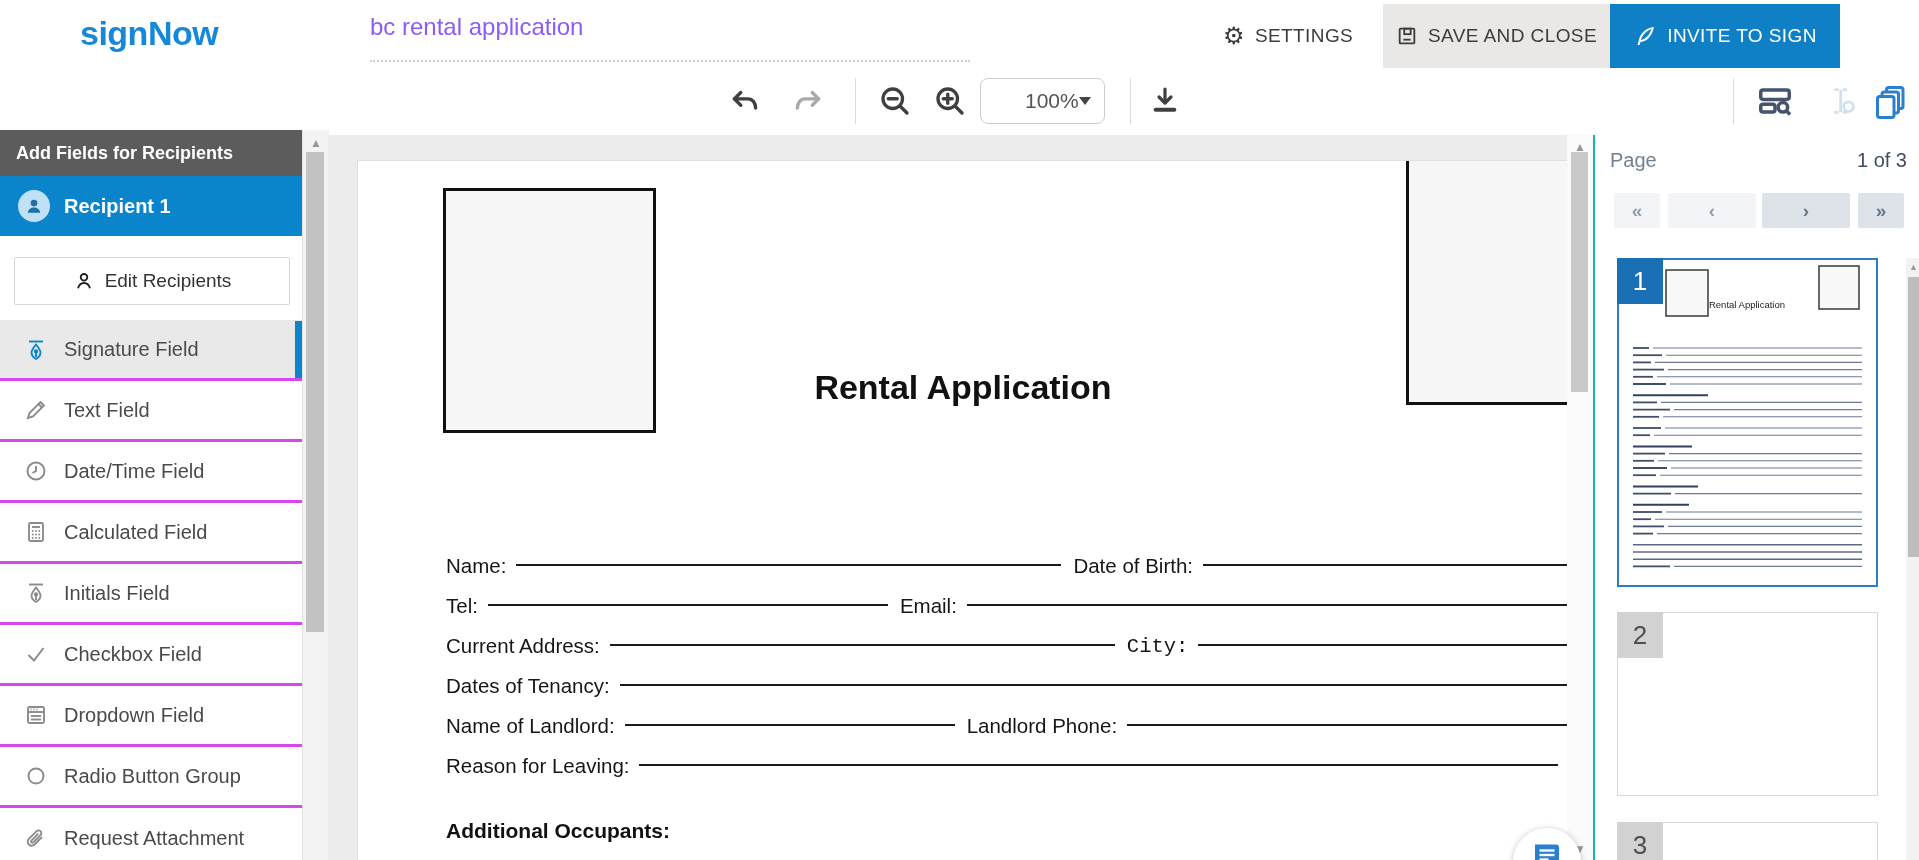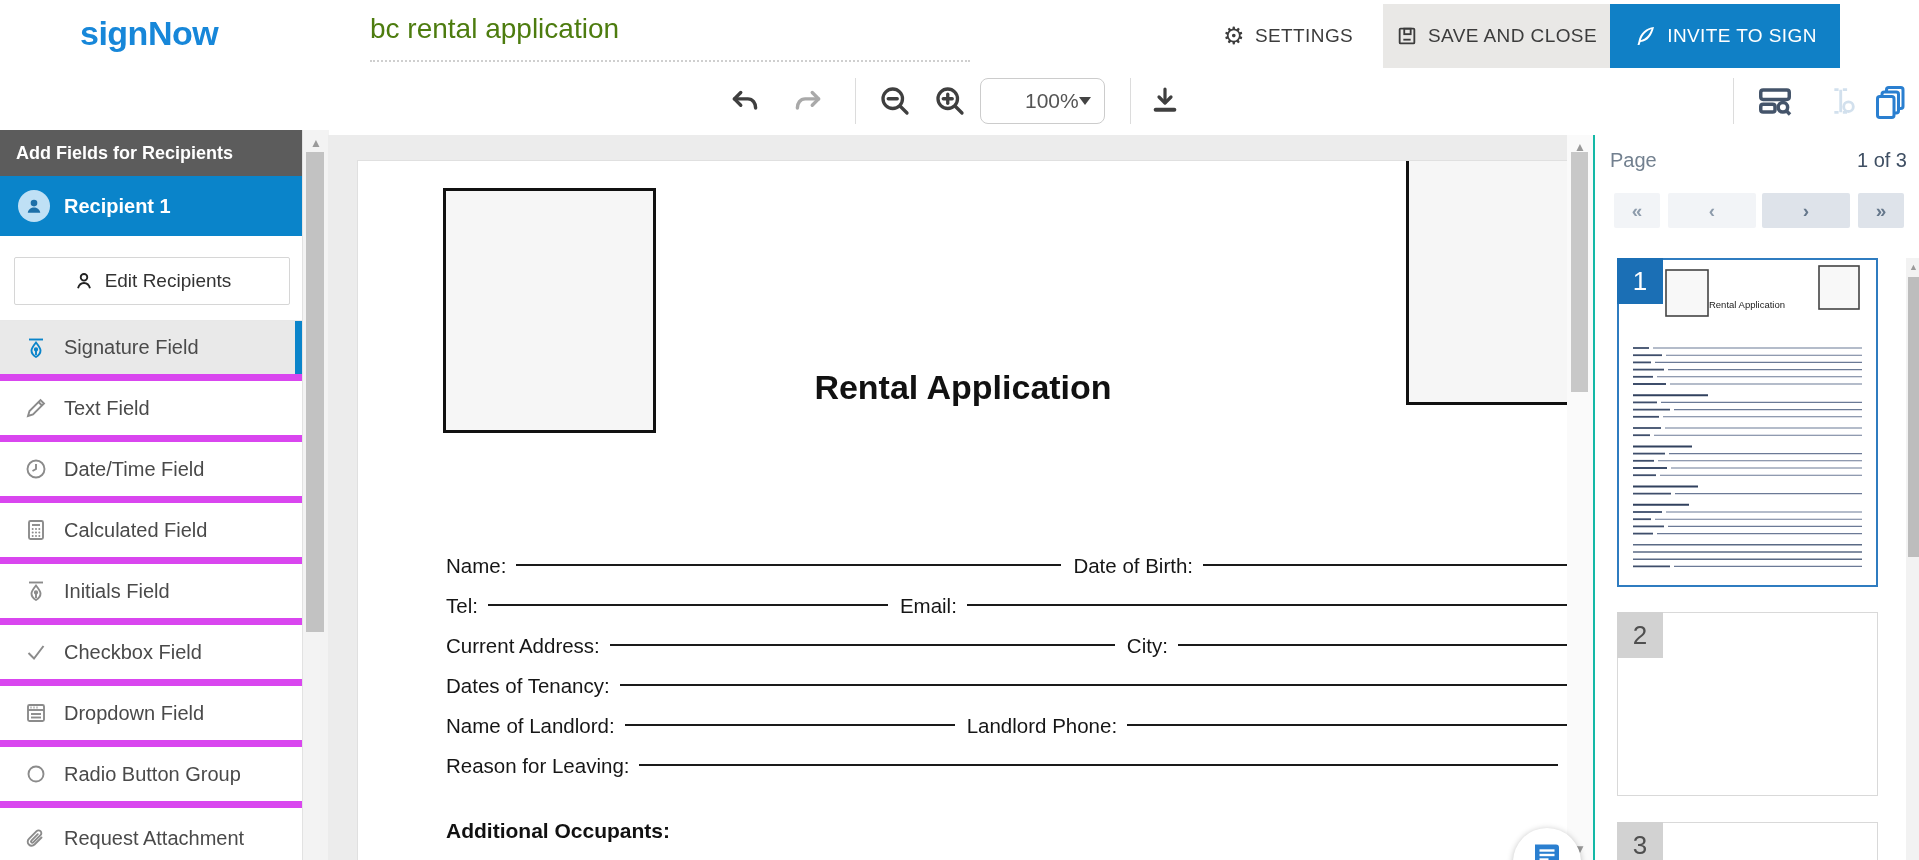--- a/index.html
+++ b/index.html
@@ -4,21 +4,21 @@
 <style>
   html,body{margin:0;padding:0;}
   body{width:1919px;height:860px;overflow:hidden;background:#fff;
        font-family:"Liberation Sans",sans-serif;-webkit-font-smoothing:antialiased;}
   .abs{position:absolute;}
   .app{position:relative;width:1919px;height:860px;overflow:hidden;}
 
   
   .topbar{left:0;top:0;width:1919px;height:68px;background:#fff;border-bottom:1px solid #e4e4e4;}
   .logo{left:80px;top:14px;font-size:34px;font-weight:bold;color:#1787d9;letter-spacing:-0.5px;}
-  .doc-title{left:370px;top:13px;width:600px;font-size:28px;color:#4d7c0f;white-space:nowrap;overflow:hidden;}
+  .doc-title{left:370px;top:13px;width:600px;font-size:24px;color:#8b5cf6;white-space:nowrap;overflow:hidden;}
   .title-underline{left:370px;top:60px;width:600px;border-bottom:2px dotted #cfcfcf;}
   .top-btn{top:4px;height:64px;display:flex;align-items:center;gap:10px;font-size:19px;color:#3c3c3c;letter-spacing:.4px;cursor:pointer;}
   .btn-settings{left:1213px;padding:0 10px;}
   .btn-save{left:1383px;width:227px;background:#e9e8e6;justify-content:center;}
   .btn-invite{left:1610px;width:230px;background:#1080c6;color:#fff;justify-content:center;}
   .gear-glyph{font-size:24px;line-height:1;color:#3c3c3c;}
 
   
   .toolbar{left:0;top:68px;width:1919px;height:67px;background:#fff;border-bottom:1px solid #ececec;}
   .tool{display:flex;align-items:center;justify-content:center;cursor:pointer;}
@@ -33,21 +33,21 @@
   .sidebar{left:0;top:130px;width:302px;height:730px;background:#fff;}
   .sb-header{left:0;top:0;width:302px;height:46px;background:#5c5c5c;color:#fff;
              display:flex;align-items:center;padding-left:16px;box-sizing:border-box;font-size:18px;font-weight:bold;}
   .sb-recipient{left:0;top:46px;width:302px;height:60px;background:#0a84ca;color:#fff;display:flex;align-items:center;
                 gap:14px;padding-left:18px;box-sizing:border-box;font-size:20px;font-weight:bold;cursor:pointer;}
   .avatar{width:32px;height:32px;border-radius:50%;background:#bfe0f5;display:flex;align-items:center;justify-content:center;}
   .edit-btn{left:14px;top:127px;width:274px;height:46px;background:#fff;border:1px solid #d6d6d6;border-radius:2px;
             display:flex;align-items:center;justify-content:center;gap:10px;font-size:19px;color:#333;cursor:pointer;}
   .field-list{left:0;top:190px;width:302px;}
   .field-row{width:302px;height:61px;display:flex;align-items:center;gap:16px;padding-left:24px;box-sizing:border-box;
-             border-bottom:7px solid #d946ef;font-size:20px;color:#4a4a4a;background:#fff;cursor:pointer;}
+             border-bottom:3px solid #d946ef;font-size:20px;color:#4a4a4a;background:#fff;cursor:pointer;}
   .field-row:first-child{border-top:1px solid #e8e8e8;}
   .field-row.active{background:#e9e9e9;position:relative;}
   .field-row.active .accent{position:absolute;right:0;top:0;width:7px;height:100%;background:#0a84ca;}
   .f-icon{width:24px;height:24px;color:#8b8b8b;flex:0 0 24px;}
   .field-row.active .f-icon{color:#0a84ca;}
 
   
   .sb-scroll{left:302px;top:130px;width:26px;height:730px;background:#f3f3f3;border-left:1px solid #e2e2e2;}
   .sb-thumb{left:306px;top:152px;width:18px;height:480px;background:#c2c2c2;}
   .scroll-arrow{font-size:12px;color:#9a9a9a;}
@@ -344,21 +344,21 @@
       </div>
       <div class="abs form-row" style="top:430px;width:1140px;">
         <span class="lbl">Tel:</span>
         <span class="blank" style="width:400px;"></span>
         <span class="lbl" style="padding-left:12px;">Email:</span>
         <span class="blank" style="flex:1;"></span>
       </div>
       <div class="abs form-row" style="top:470px;width:1140px;">
         <span class="lbl">Current Address:</span>
         <span class="blank" style="width:505px;"></span>
-        <span class="lbl" style="padding-left:12px;">City:</span>
+        <span class="lbl" style="padding-left:12px;font-family:Liberation Mono, monospace;">City:</span>
         <span class="blank" style="flex:1;"></span>
       </div>
       <div class="abs form-row" style="top:510px;width:1140px;">
         <span class="lbl">Dates of Tenancy:</span>
         <span class="blank" style="flex:1;"></span>
       </div>
       <div class="abs form-row" style="top:550px;width:1140px;">
         <span class="lbl">Name of Landlord:</span>
         <span class="blank" style="width:330px;"></span>
         <span class="lbl" style="padding-left:12px;">Landlord Phone:</span>

